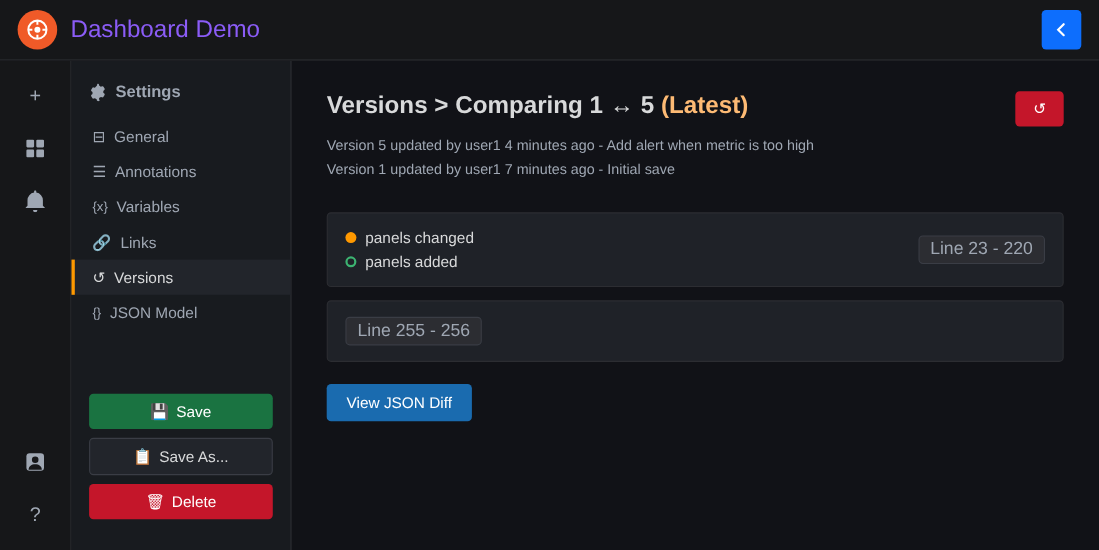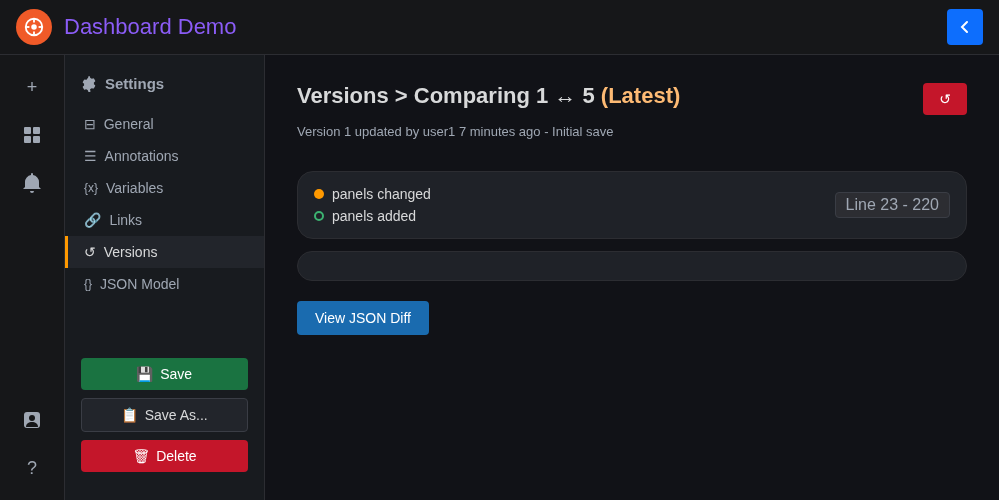--- a/index.html
+++ b/index.html
@@ -167,21 +167,21 @@
       font-size: 14px;
       cursor: pointer;
       display: flex; align-items: center; gap: 6px;
       white-space: nowrap;
     }
 
     
     .change-card {
       background: #1f2228;
       border: 1px solid #2c2d32;
-      border-radius: 16px;
+      border-radius: 4px;
       padding: 14px 16px;
       margin-bottom: 12px;
     }
     .change-row {
       display: flex; align-items: center; justify-content: space-between;
     }
     .change-items {
       display: flex; flex-direction: column; gap: 6px;
     }
     .change-item {
@@ -327,20 +327,21 @@
   </div>
 
   <div class="main-content">
     <div class="title-row">
       <div>
         <div class="page-title">
           <span>Versions &gt; Comparing 1 ↔ 5</span>
           <span class="latest-badge">(Latest)</span>
         </div>
         <div class="version-meta">
+          <div>Version 5 updated by user1 4 minutes ago - Add alert when metric is too high</div>
           <div>Version 1 updated by user1 7 minutes ago - Initial save</div>
         </div>
       </div>
       <button class="btn-restore">
         <span>↺</span>
       </button>
     </div>
 
     
     <div class="change-card">
@@ -355,20 +356,21 @@
             <span>panels added</span>
           </div>
         </div>
         <div class="line-badge">Line 23 - 220</div>
       </div>
     </div>
 
     
     <div class="change-card">
       <div class="change-row">
+        <div class="line-badge">Line 255 - 256</div>
       </div>
     </div>
 
     <button class="btn-view-diff">
       <span>View JSON Diff</span>
     </button>
   </div>
 </div>
 
 </body></html>

